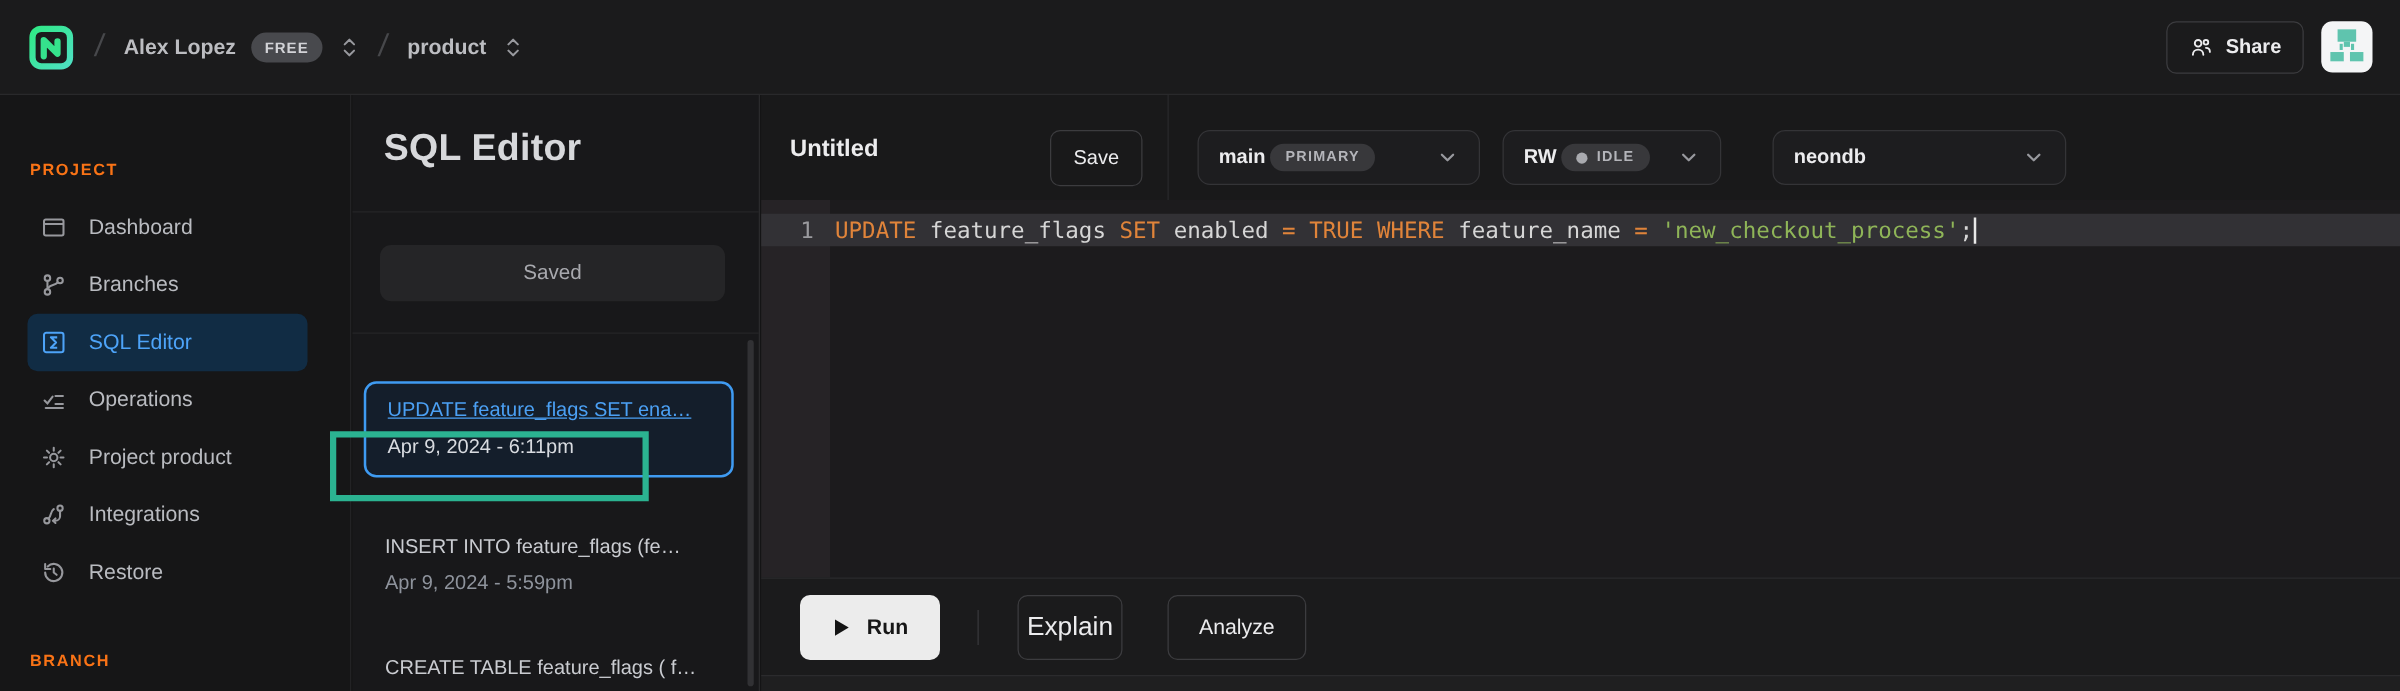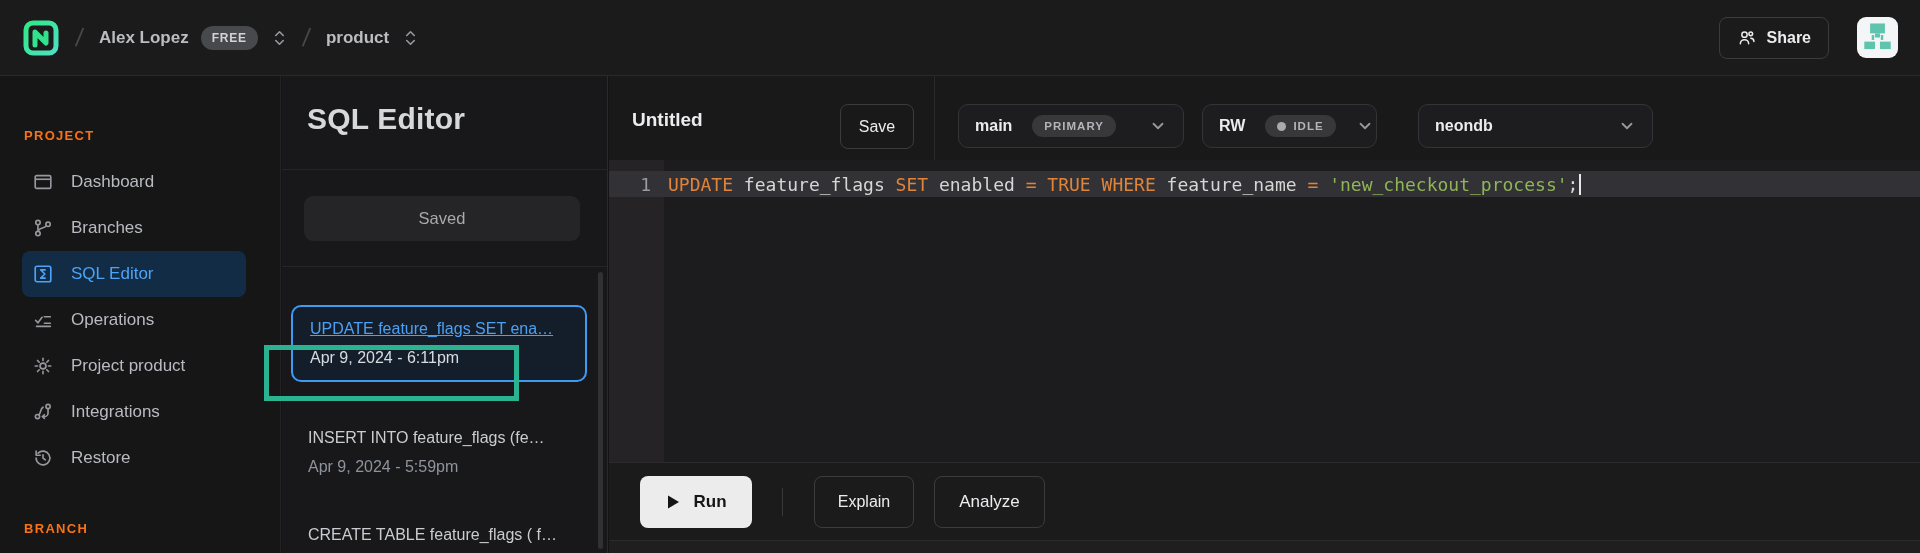--- a/index.html
+++ b/index.html
@@ -14,21 +14,21 @@
   body{background:var(--bg); font-family:"Liberation Sans", sans-serif; position:relative; color:var(--text);}
 
   
   .topbar{position:absolute; left:0; top:0; width:1920px; height:76px; background:var(--topbar);
     border-bottom:1px solid var(--border); display:flex; align-items:center; padding:0 22px;}
   .slash{color:#47484b; font-size:25px; font-weight:300; margin:0 16px; transform:skewX(-8deg);}
   .crumb{font-size:17px; color:#bcbdc1; font-weight:600;}
   .badge-free{background:#48494d; color:#d2d3d7; font-size:12px; font-weight:600; letter-spacing:.8px;
     border-radius:999px; padding:5px 11px; margin-left:12px;}
   .updown{color:#98999e; margin-left:14px; display:flex; align-items:center;}
-  .top-right{margin-left:auto; display:flex; align-items:center; gap:28px;justify-content:flex-end;}
+  .top-right{margin-left:auto; display:flex; align-items:center; gap:14px;justify-content:flex-end;}
   .share-btn{height:42px; padding:0 17px; border:1px solid var(--border2); border-radius:8px;
     background:transparent; color:var(--bright); font-size:16px; font-weight:600; display:flex; align-items:center; gap:10px; cursor:pointer;}
   .avatar{width:41px; height:41px; background:#f4f5f6; border-radius:9px; display:flex; align-items:center; justify-content:center;}
 
   
   .sidebar{position:absolute; left:0; top:76px; width:281px; bottom:0; background:var(--sidebar);
     border-right:1px solid #232325; padding-top:52px;}
   .side-label{font-size:13px; font-weight:700; letter-spacing:1.3px; color:#f97316; margin:0 0 16px 24px;}
   .nav-item{height:46px; width:224px; margin-left:22px; border-radius:8px; display:flex; align-items:center;
     gap:17px; padding-left:10px; font-size:17px; color:var(--text); cursor:pointer;}
@@ -58,21 +58,21 @@
 
   
   .editor{position:absolute; left:609px; top:76px; right:0; bottom:0; background:var(--code-bg);}
   .ed-header{position:absolute; left:0; top:0; right:0; height:84px; background:var(--editorhdr);}
   .ed-title{position:absolute; left:23px; top:33px; font-size:19px; font-weight:700; color:var(--bright);}
   .btn{border:1px solid var(--border2); border-radius:8px; background:transparent; color:var(--bright);
     font-size:16px; font-family:"Liberation Sans",sans-serif; display:flex; align-items:center; justify-content:center; cursor:pointer;}
   .save-btn{position:absolute; left:231px; top:28px; width:74px; height:45px;}
   .ed-vdiv{position:absolute; left:325px; top:0; width:1px; height:84px; background:var(--border);}
   .dropdown{position:absolute; top:28px; height:44px; border:1px solid #343437; border-radius:10px; background:#1d1d1f;
-    display:flex; align-items:center; padding:0 16px; gap:20px; cursor:pointer; font-size:16px; color:var(--bright); font-weight:600;}
+    display:flex; align-items:center; padding:0 16px; gap:4px; cursor:pointer; font-size:16px; color:var(--bright); font-weight:600;}
   .dd-main{left:349px; width:226px;}
   .dd-rw{left:593px; width:175px;}
   .dd-db{left:809px; width:235px;}
   .pill{background:#38383b; color:#b4b5ba; font-size:11.5px; font-weight:600; letter-spacing:1px;
     border-radius:999px; padding:5px 12px; display:flex; align-items:center; gap:7px;}
   .dot{width:9px; height:9px; border-radius:50%; background:#a9aaaf;}
   .dd-chev{margin-left:auto; color:#98999e; display:flex;}
 
   .code-area{position:absolute; left:0; top:84px; right:0; bottom:91px; background:var(--code-bg); cursor:text;}
   .gutter{position:absolute; left:0; top:0; bottom:0; width:55px; background:var(--gutter);}
@@ -81,21 +81,21 @@
     font-size:18px; color:#9a9a9e;}
   .codeline{position:absolute; left:59px; top:14px; font-family:"DejaVu Sans Mono",monospace; font-size:18px;
     color:#d6d6d6; white-space:pre;}
   .tk-kw{color:var(--kw);} .tk-str{color:var(--str);} .tk-pl{color:#d6d6d6;}
   .caret{display:inline-block; width:2px; height:21px; background:#e8e8e8; vertical-align:text-bottom; margin-left:1px;}
 
   .action-bar{position:absolute; left:0; right:0; bottom:13px; height:78px; background:var(--topbar); border-top:1px solid #2b2b2d;}
   .run-btn{position:absolute; left:31px; top:13px; width:112px; height:52px; background:#ececec; border:none;
     border-radius:8px; color:#161616; font-size:17px; font-weight:600; display:flex; align-items:center; justify-content:center; gap:12px; cursor:pointer;}
   .ab-vdiv{position:absolute; left:173px; top:25px; width:1px; height:28px; background:#39393b;}
-  .explain-btn{position:absolute; left:205px; top:13px; width:100px; height:52px; font-size:16px;}
+  .explain-btn{position:absolute; left:205px; top:13px; width:84px; height:52px; font-size:21px;}
   .analyze-btn{position:absolute; left:325px; top:13px; width:111px; height:52px; font-size:17px;}
   .results-strip{position:absolute; left:0; right:0; bottom:0; height:13px; background:#1f1f20; border-top:1px solid #2b2b2d;}
 
   
   .annotation{position:absolute; left:264px; top:345px; width:255px; height:56px;
     border:5px solid var(--annotation); z-index:50; pointer-events:none;}
 </style>
 </head>
 <body>
 

